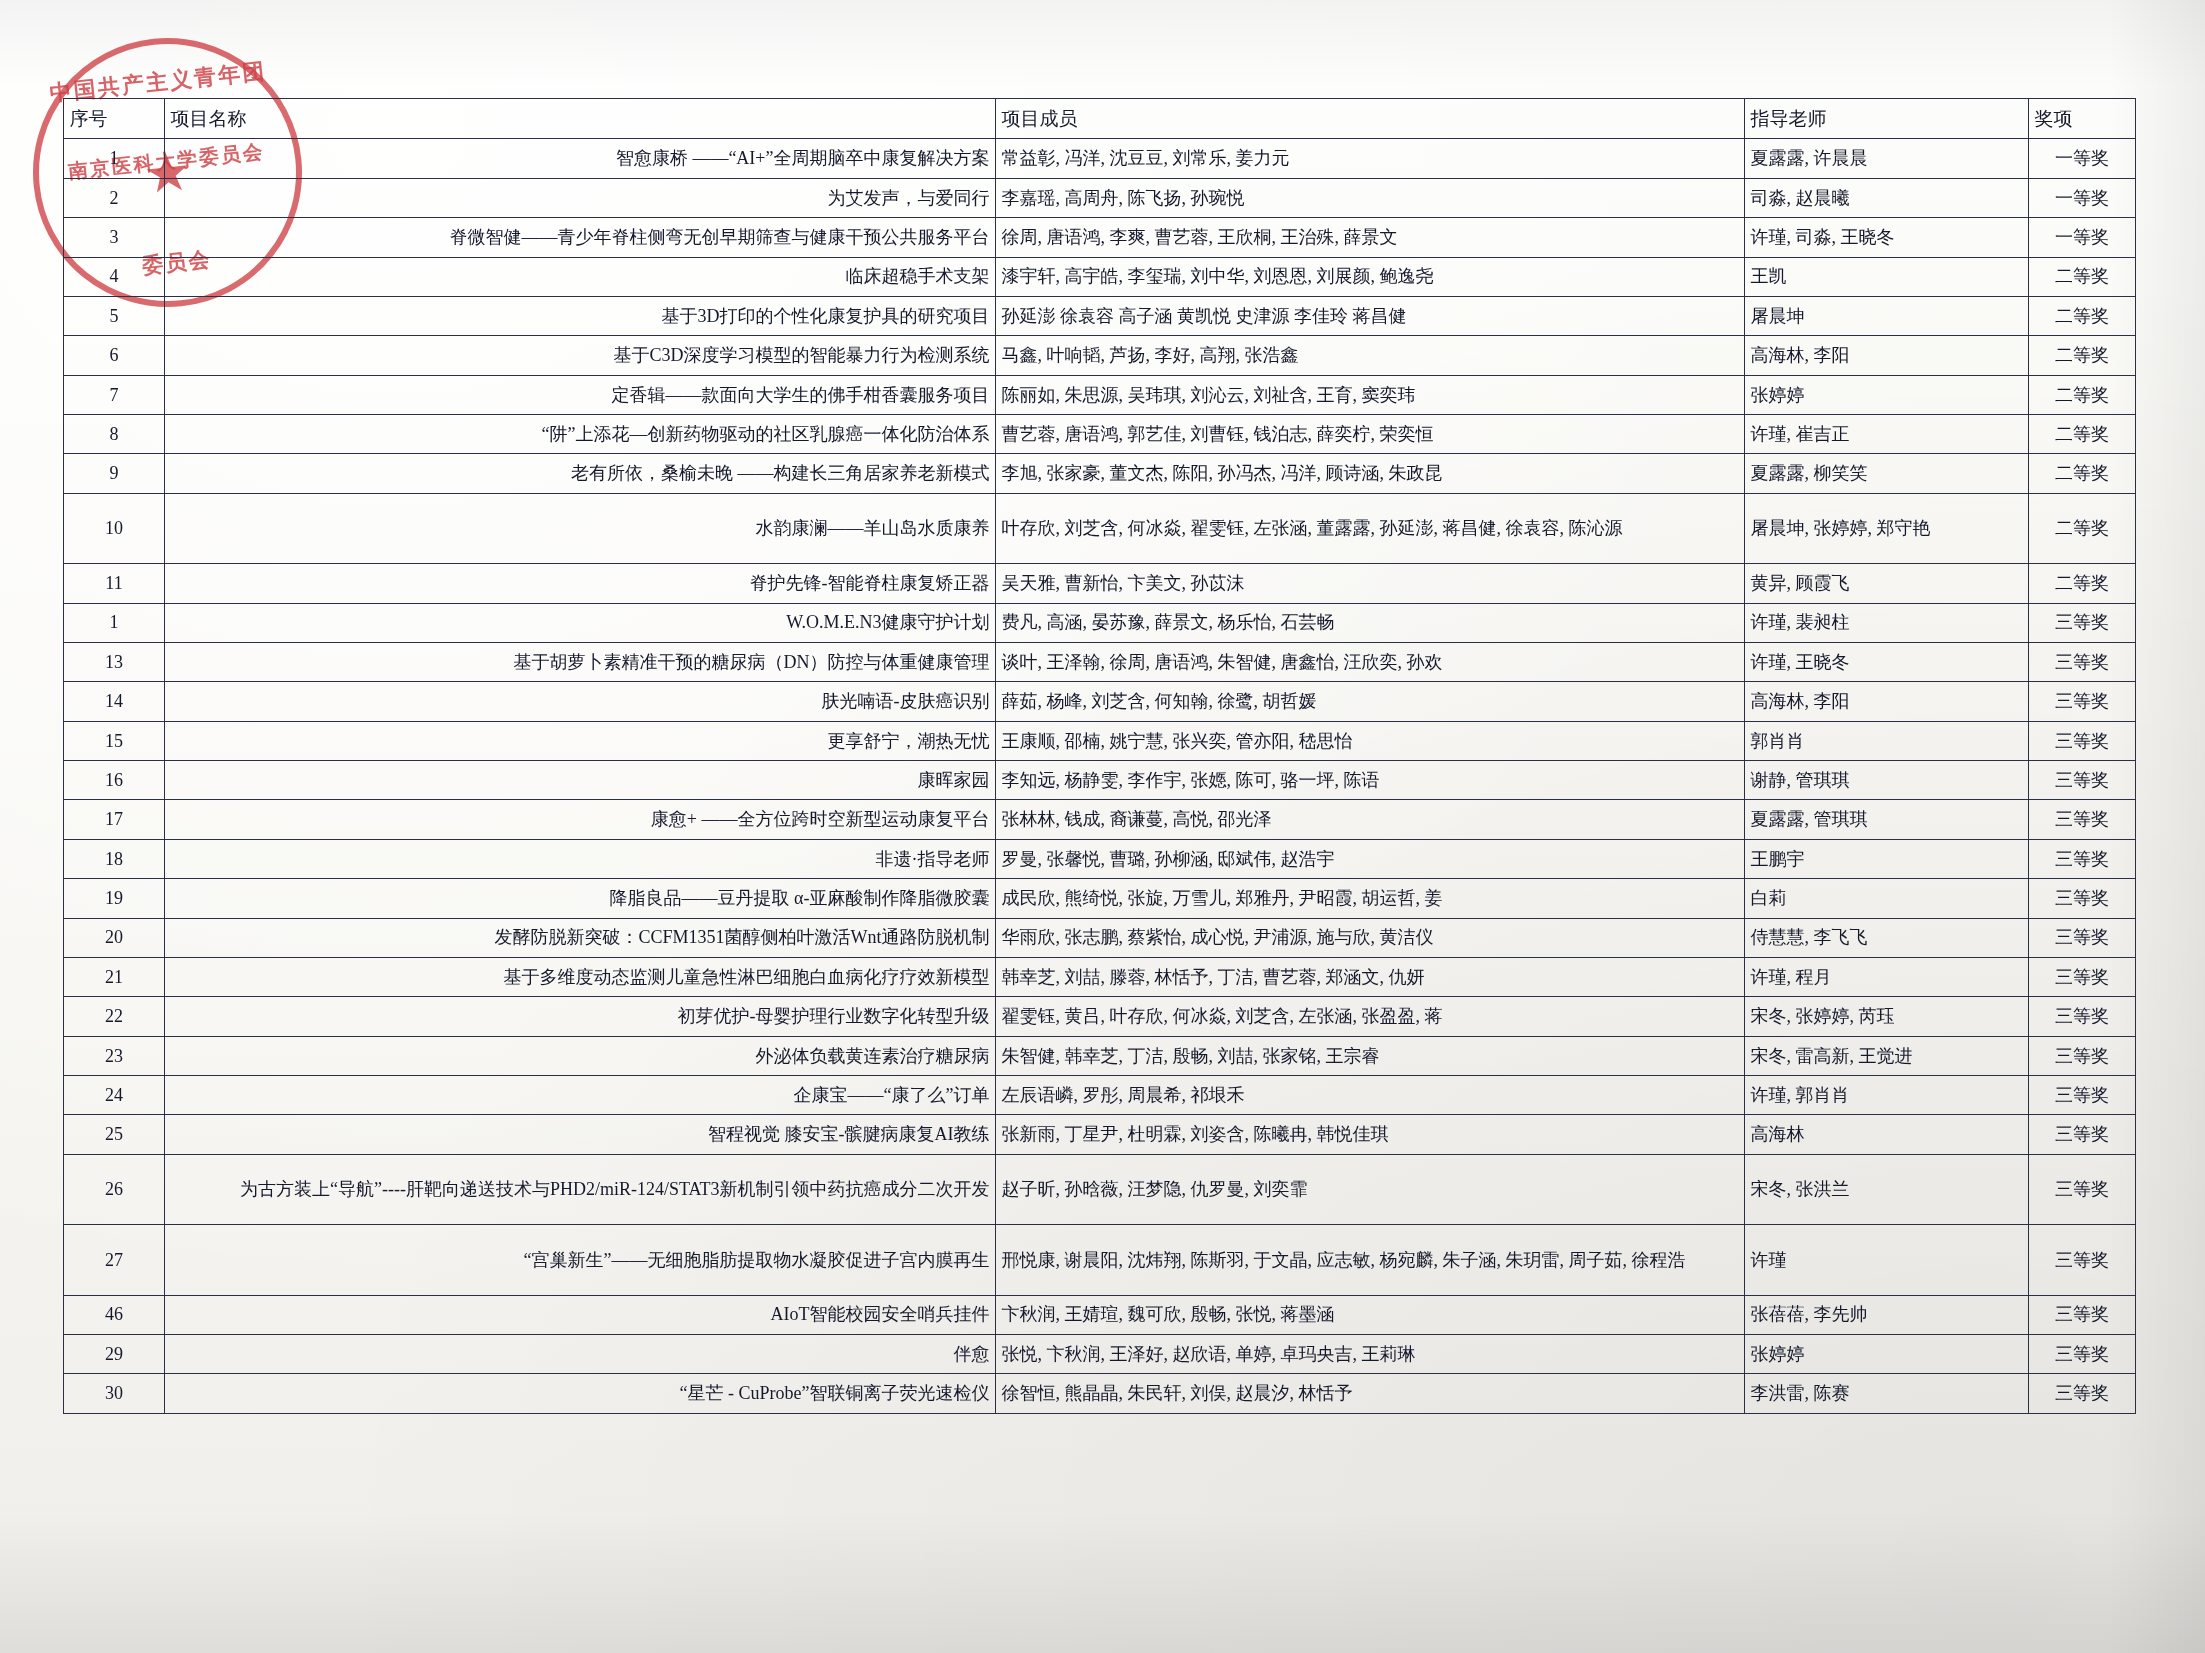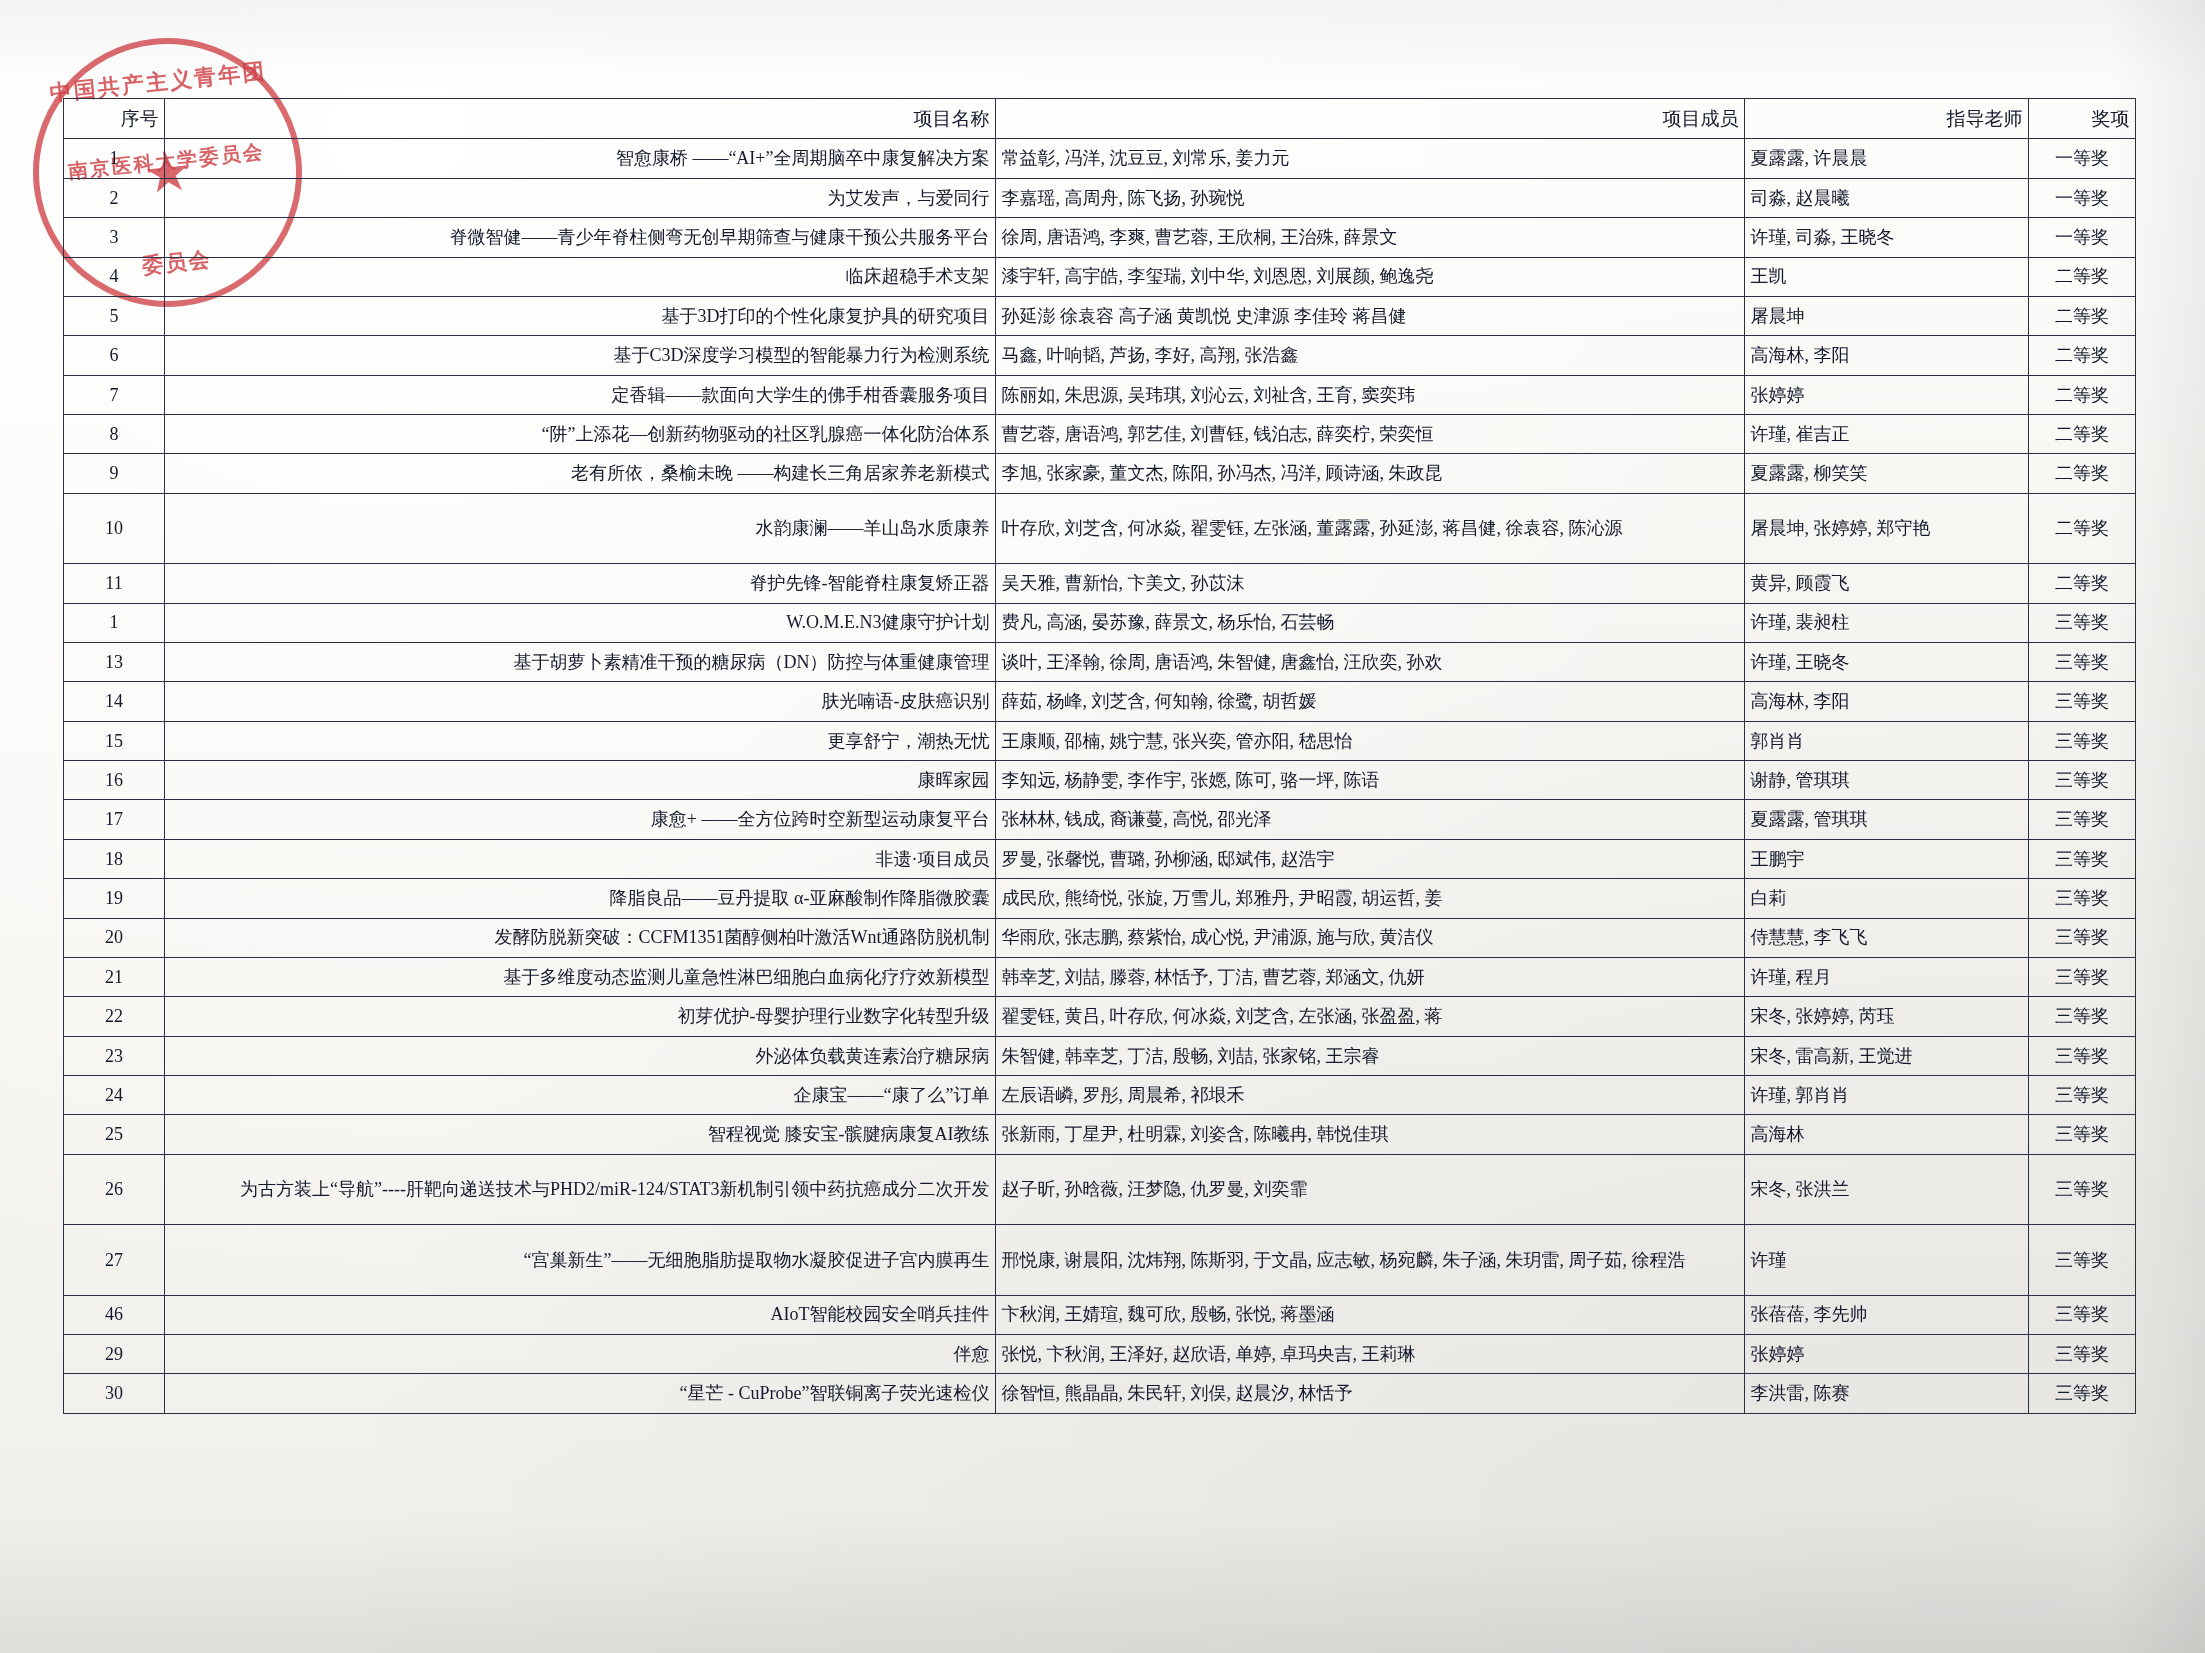--- a/index.html
+++ b/index.html
@@ -86,21 +86,21 @@
     border: 1.1px solid #2a2f45;
     padding: 2.2px 5.5px;
     font-size: 18px;
     line-height: 1.25;
     color: #15192c;
     vertical-align: middle;
     background: transparent;
   }
   table.award-table th {
     font-weight: normal;
-    text-align: right;
+    text-align: left;
     font-size: 19px;
     height: 35px;
   }
   col.c-no    { width: 101px; }
   col.c-name  { width: 831px; }
   col.c-mem   { width: 749px; }
   col.c-teach { width: 284px; }
   col.c-award { width: 107px; }
 
   td.no, td.award {
@@ -298,21 +298,21 @@
         </tr>
         <tr class="row">
           <td class="no">17</td>
           <td class="name">康愈+ ——全方位跨时空新型运动康复平台</td>
           <td class="mem">张林林, 钱成, 裔谦蔓, 高悦, 邵光泽</td>
           <td class="teach">夏露露, 管琪琪</td>
           <td class="award">三等奖</td>
         </tr>
         <tr class="row">
           <td class="no">18</td>
-          <td class="name">非遗·项目成员</td>
+          <td class="name">非遗·指导老师</td>
           <td class="mem">罗曼, 张馨悦, 曹璐, 孙柳涵, 邸斌伟, 赵浩宇</td>
           <td class="teach">王鹏宇</td>
           <td class="award">三等奖</td>
         </tr>
         <tr class="row">
           <td class="no">19</td>
           <td class="name">降脂良品——豆丹提取 α-亚麻酸制作降脂微胶囊</td>
           <td class="mem">成民欣, 熊绮悦, 张旋, 万雪儿, 郑雅丹, 尹昭霞, 胡运哲, 姜</td>
           <td class="teach">白莉</td>
           <td class="award">三等奖</td>

